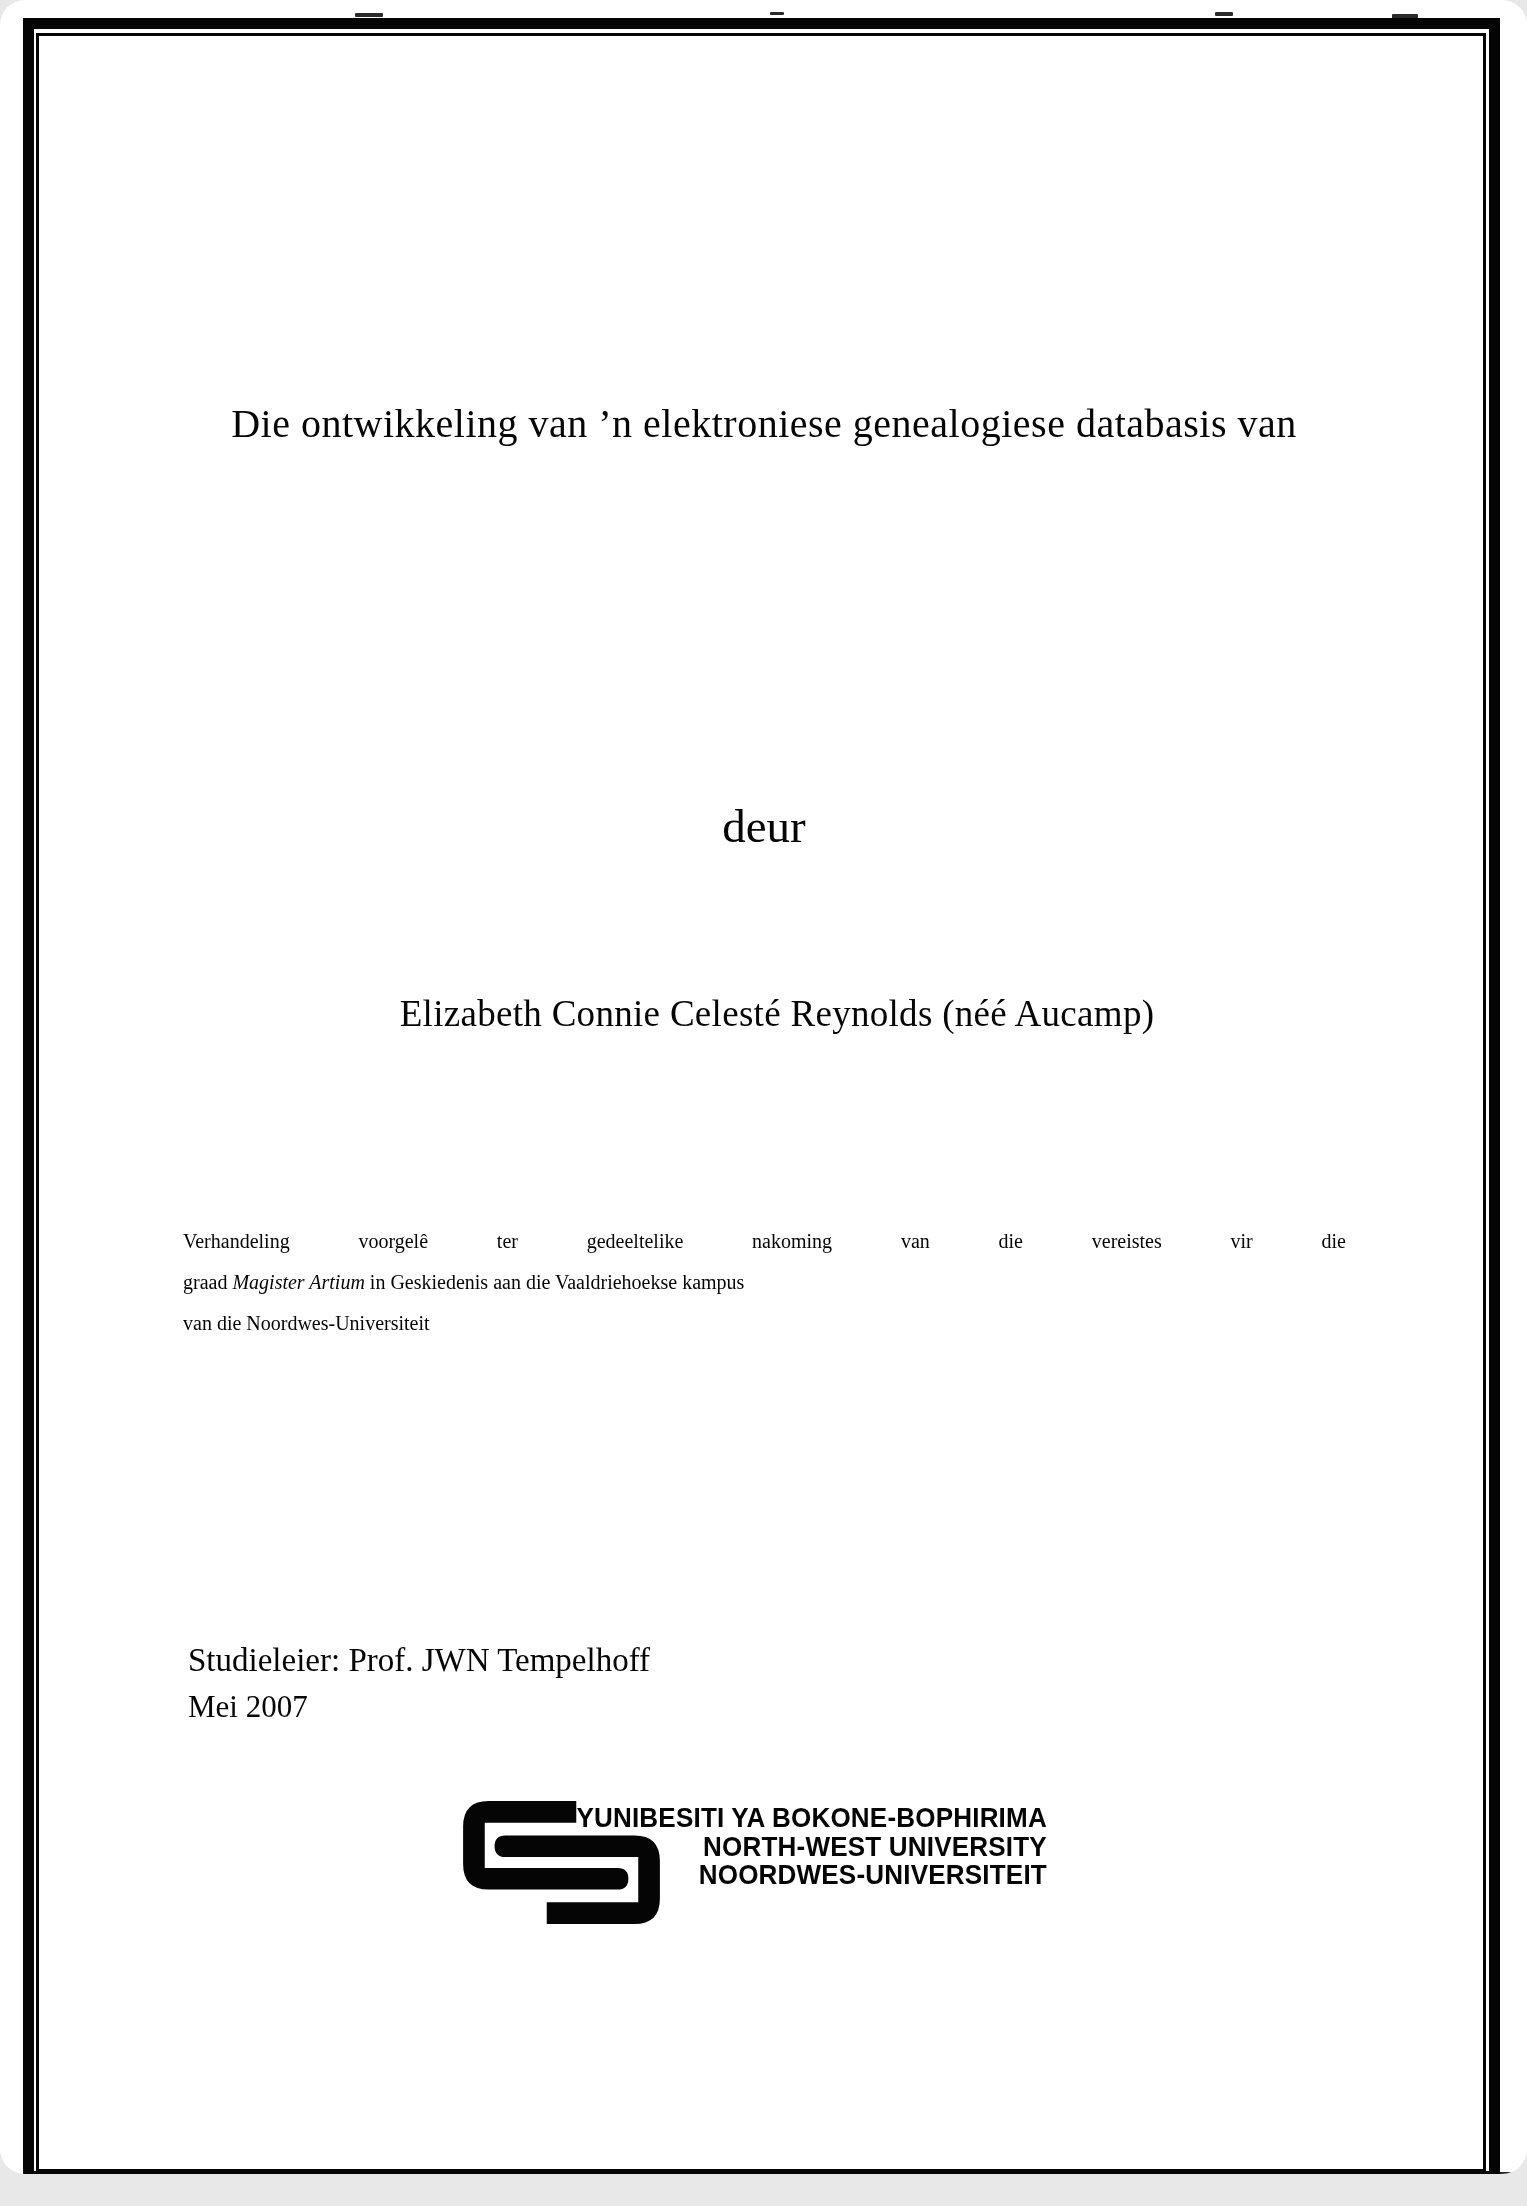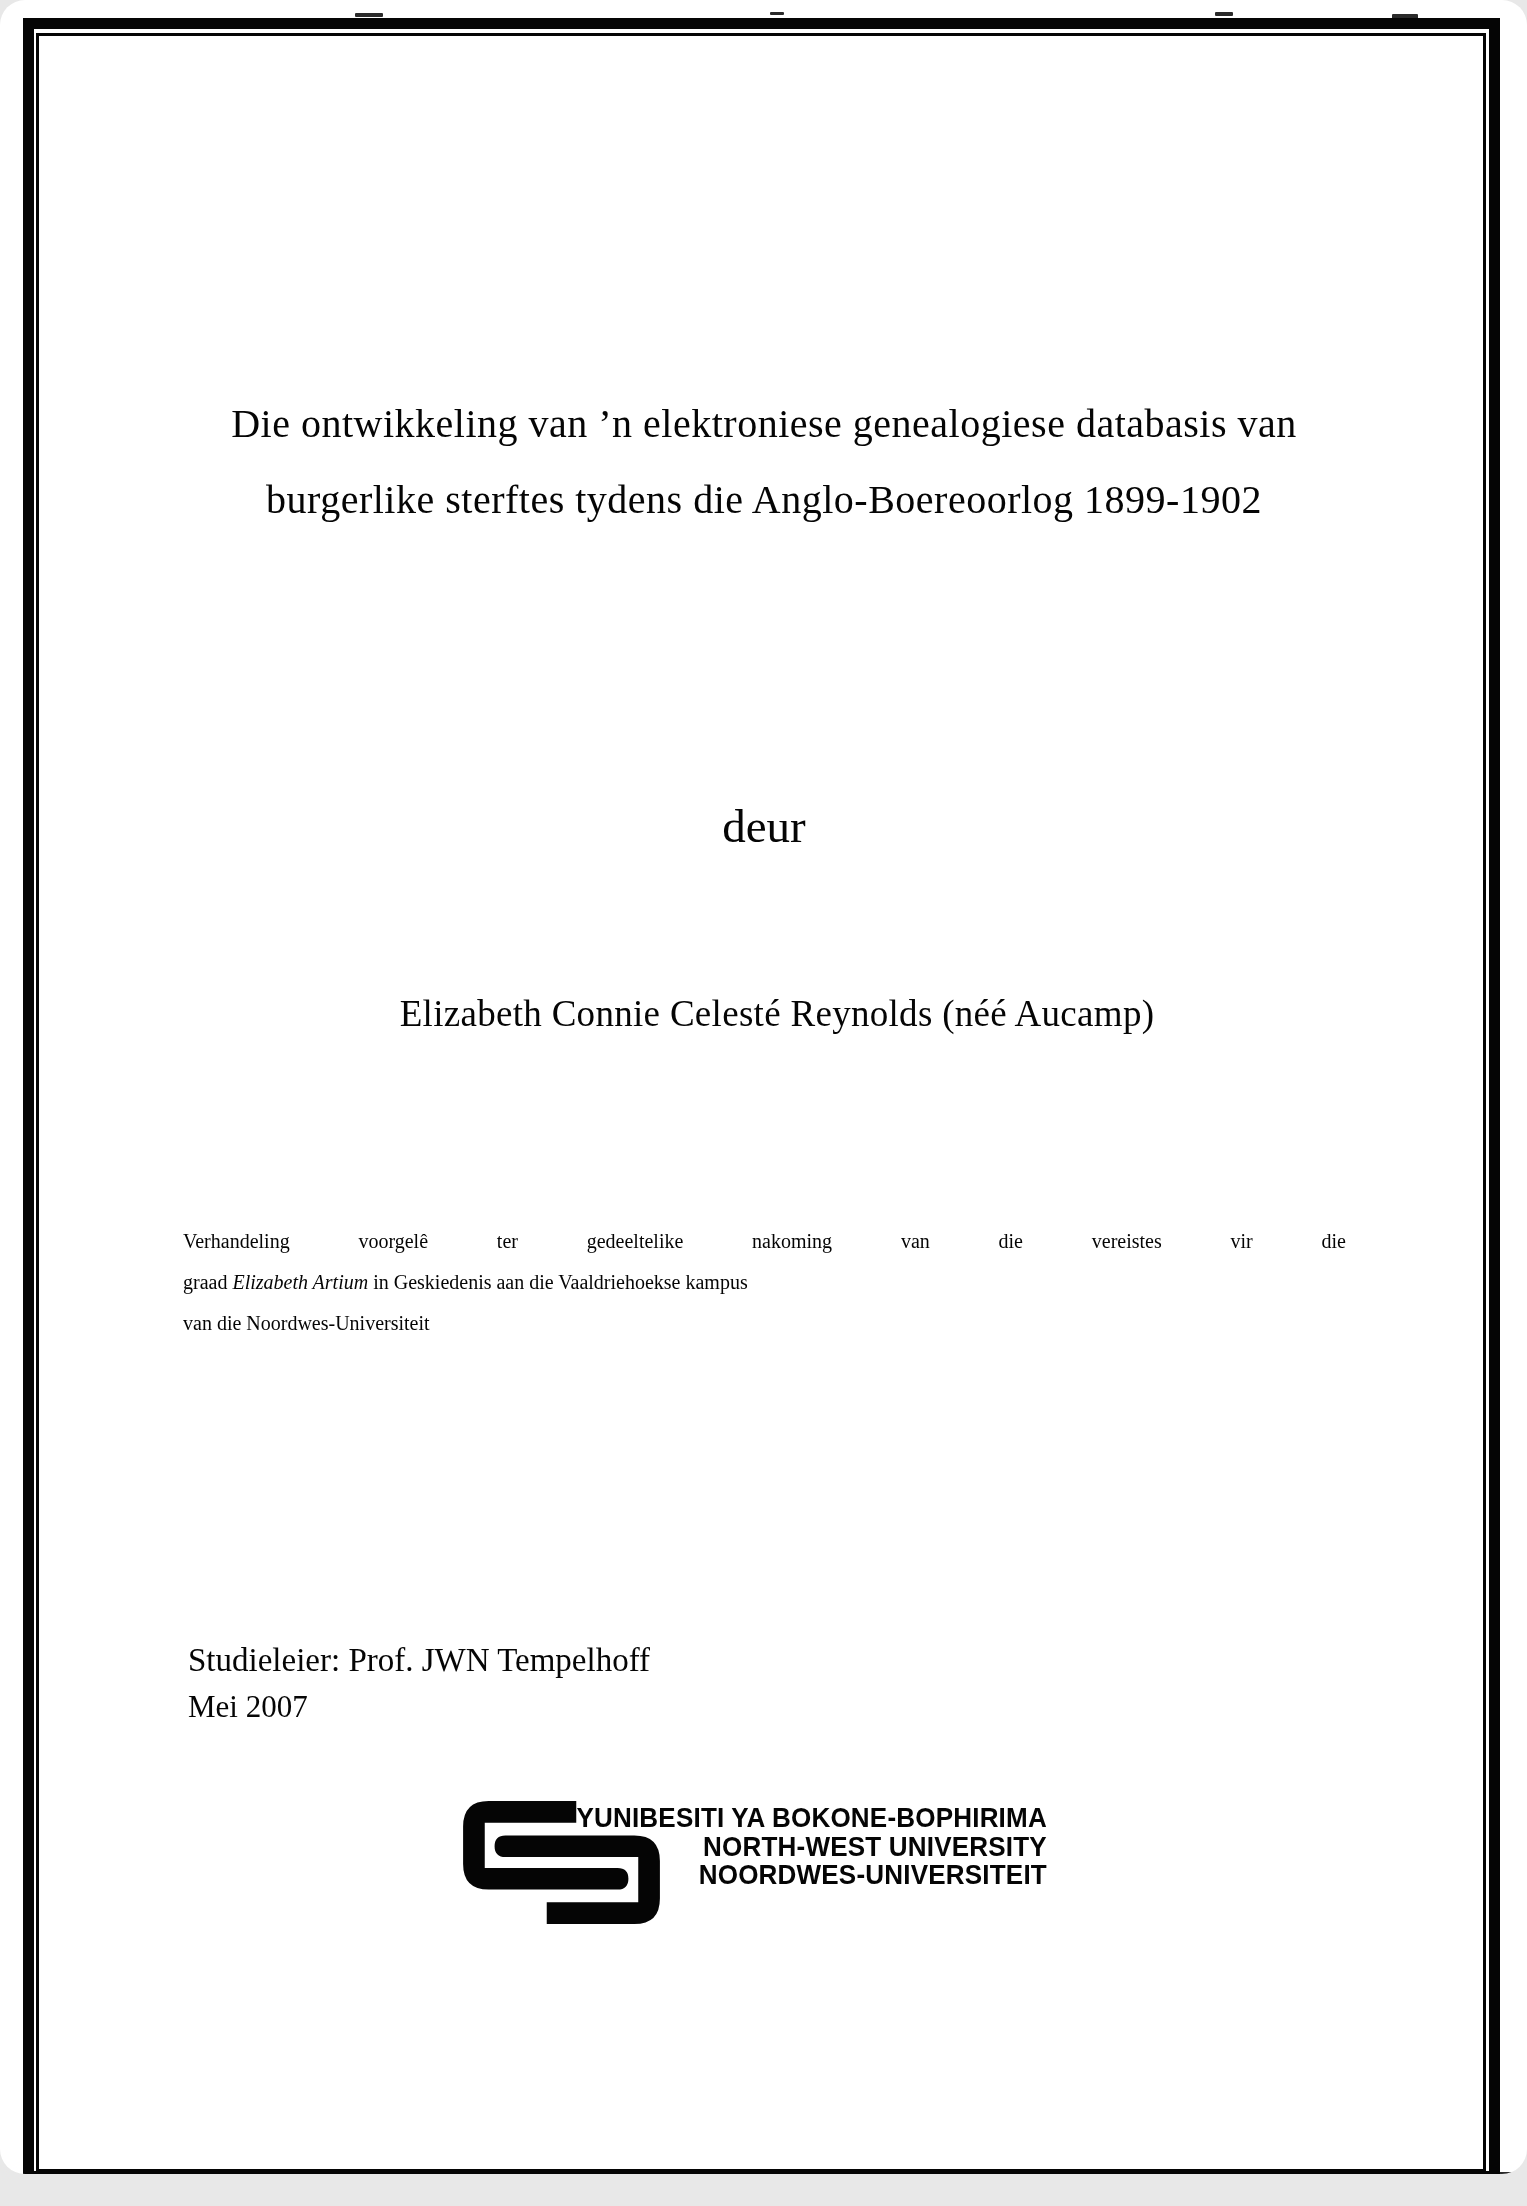--- a/index.html
+++ b/index.html
@@ -85,30 +85,29 @@
   <div class="artifact a1"></div>
   <div class="artifact a2"></div>
   <div class="artifact a3"></div>
   <div class="artifact a4"></div>
   <div class="artifact a5"></div>
   <div class="artifact a6"></div>
   <div class="artifact a7"></div>
 
   <div class="title">
     <div>Die ontwikkeling van ’n elektroniese genealogiese databasis van</div>
-    <div>burgerlike sterftes tydens die Anglo-Boereoorlog 1899-1902</div>
   </div>
 
   <div class="byline">deur</div>
 
   <div class="author">Elizabeth Connie Celesté Reynolds (néé Aucamp)</div>
 
   <div class="statement">
     <div class="just">Verhandeling voorgelê ter gedeeltelike nakoming van die vereistes vir die</div>
-    <div class="nowrap"><span>graad </span><span class="it">Elizabeth Artium</span><span> in Geskiedenis aan die Vaaldriehoekse kampus</span></div>
+    <div class="nowrap"><span>graad </span><span class="it">Magister Artium</span><span> in Geskiedenis aan die Vaaldriehoekse kampus</span></div>
     <div>van die Noordwes-Universiteit</div>
   </div>
 
   <div class="supervisor">Studieleier: Prof. JWN Tempelhoff</div>
   <div class="date">Mei 2007</div>
 
   <svg class="logo-mark" viewBox="0 0 200 125" xmlns="http://www.w3.org/2000/svg" aria-hidden="true">
     <path d="M115,0 H26 Q0,0 0,26 V64 Q0,90 26,90 H157 Q168,90 168,79 Q168,68 157,68 H22 V22 H115 Z"></path>
     <path d="M115,0 H26 Q0,0 0,26 V64 Q0,90 26,90 H157 Q168,90 168,79 Q168,68 157,68 H22 V22 H115 Z" transform="rotate(180 100 62.5)"></path>
   </svg>

